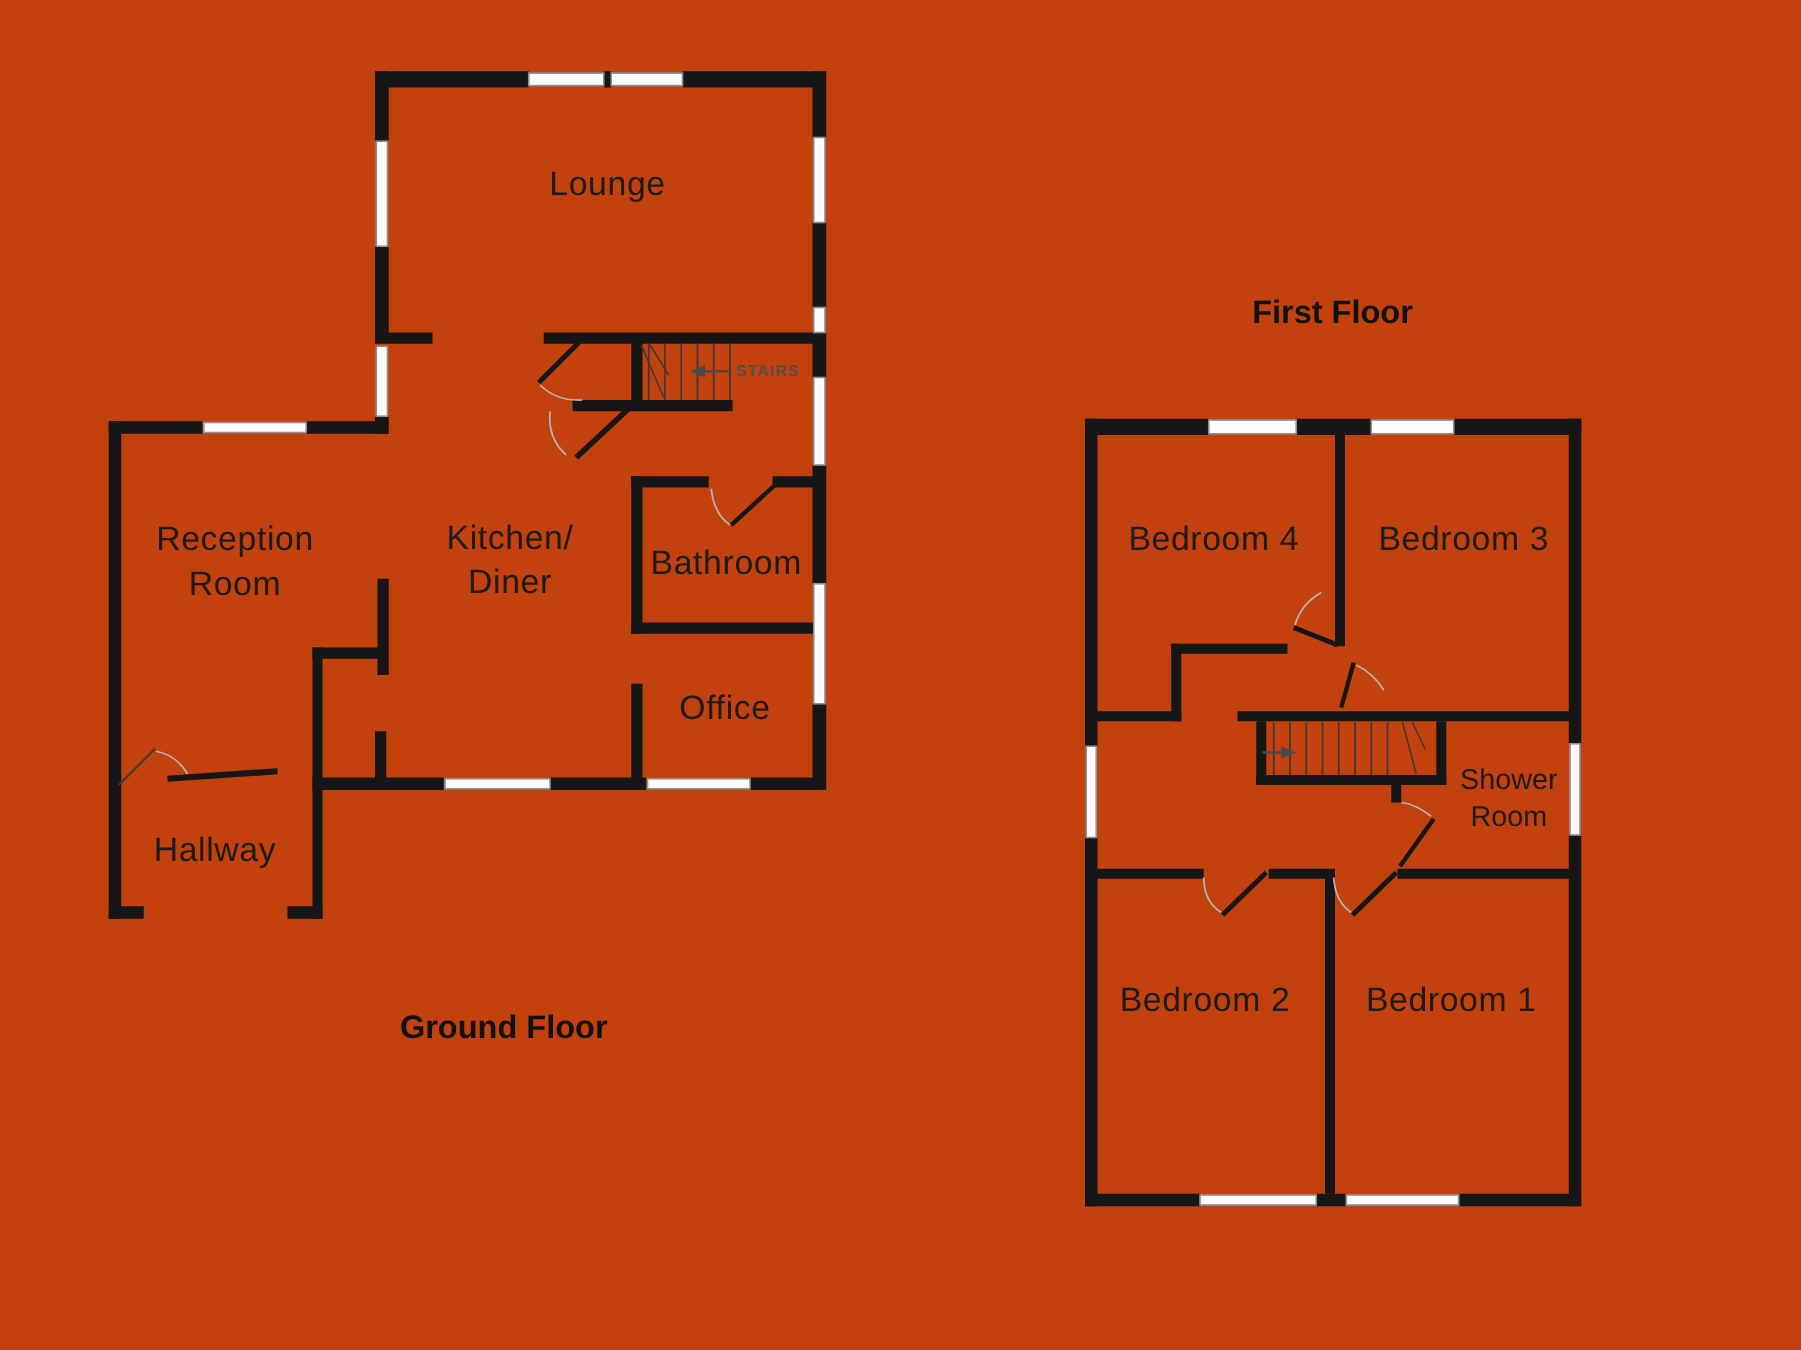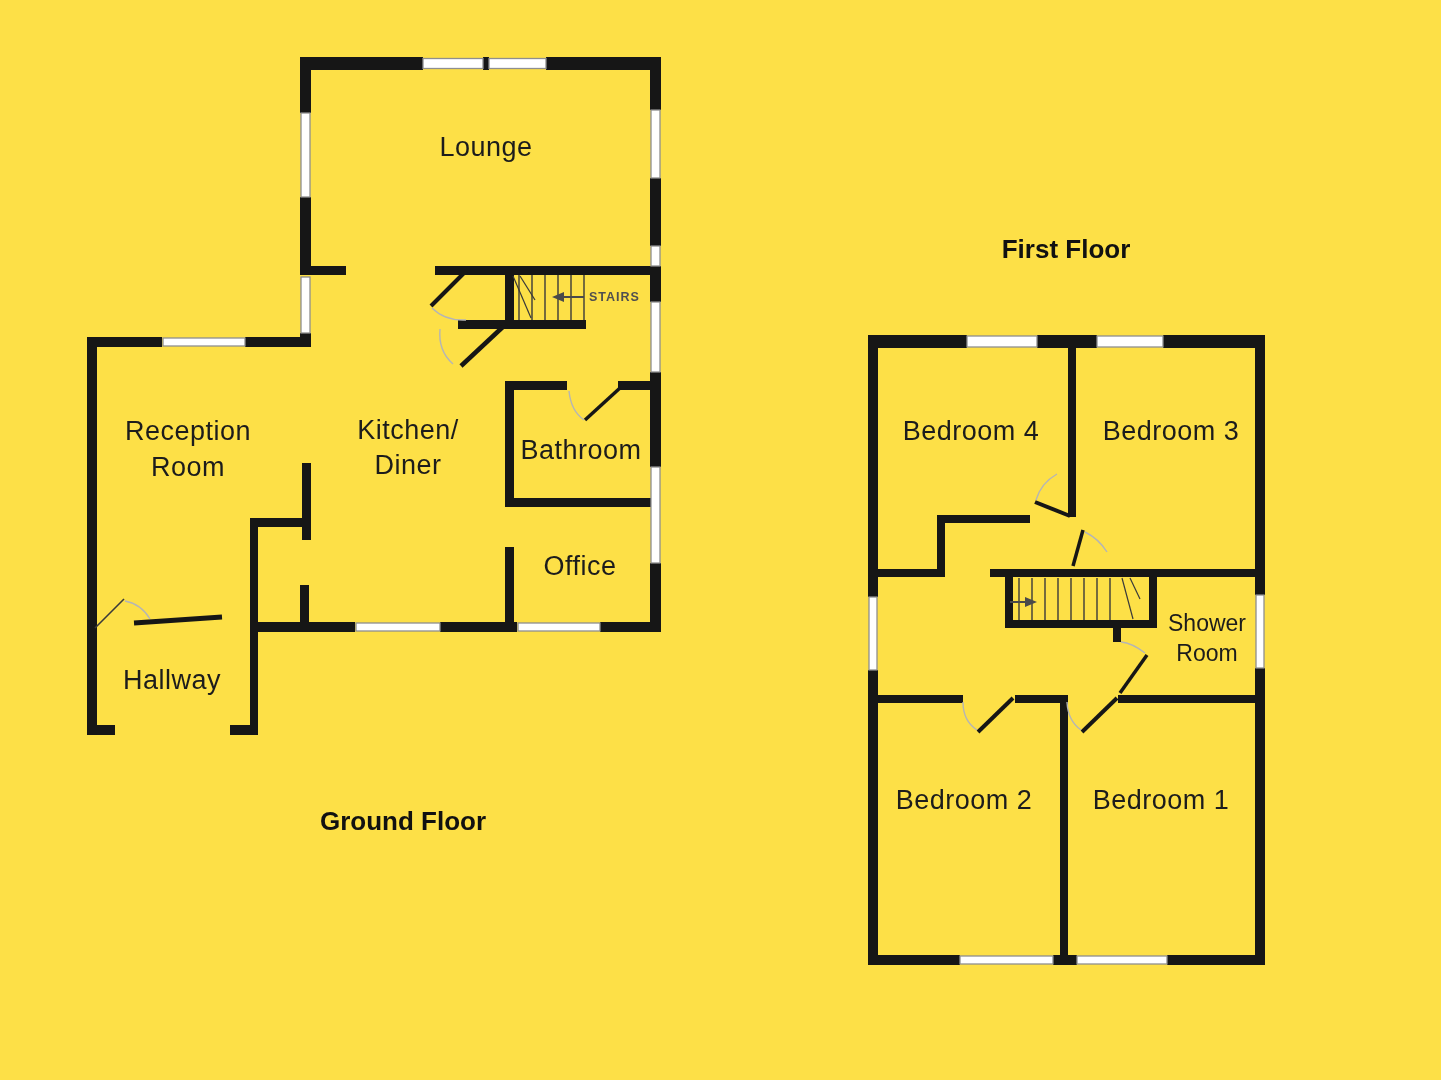--- a/index.html
+++ b/index.html
@@ -4,21 +4,21 @@
 <style>
   html, body {
     margin: 0;
     padding: 0;
     background: #ffffff;
   }
   .canvas {
     position: relative;
     width: 1441px;
     height: 1080px;
-    background: #fde047;
+    background: #c2410c;
     font-family: "Liberation Sans", sans-serif;
   }
   svg { display: block; }
   .wall { fill: #161616; }
   .window { fill: #ffffff; stroke: #8f8f8f; stroke-width: 1.3; }
   .tread { stroke: #3a3a3a; stroke-width: 1.4; }
   .winder { stroke: #3a3a3a; stroke-width: 1.2; }
   .door-leaf { stroke: #161616; fill: none; }
   .door-arc { stroke: #b5b5b5; stroke-width: 1.4; fill: none; }
   .thin-door { stroke: #3a3a3a; stroke-width: 1.6; }

